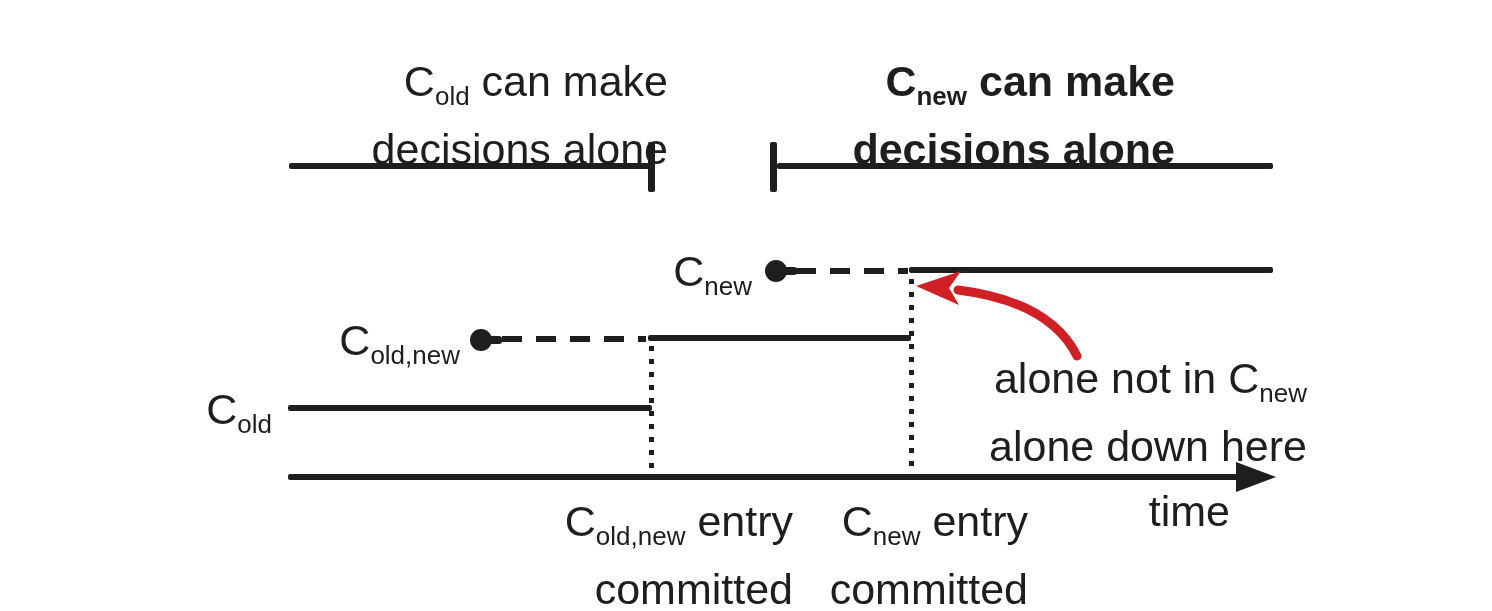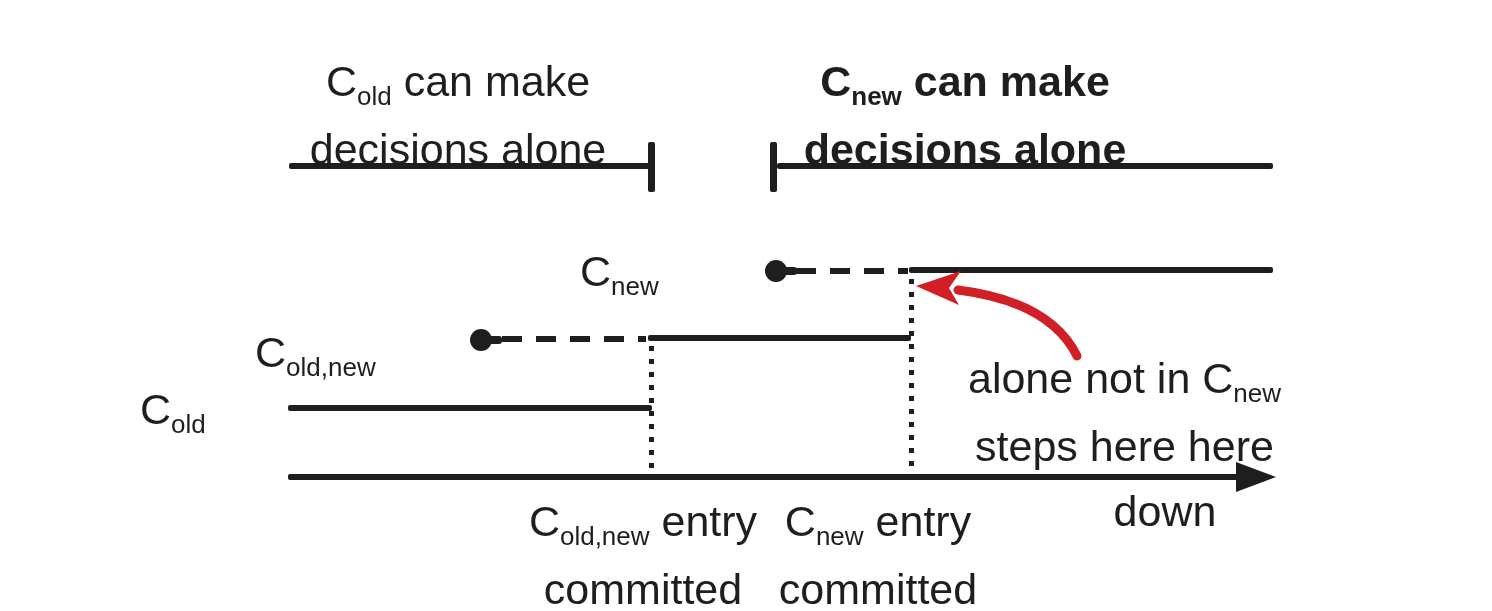--- a/index.html
+++ b/index.html
@@ -16,22 +16,22 @@
     font-family:"Liberation Sans", sans-serif;
     color:var(--ink);
   }
   .lbl{
     position:absolute;
     font-size:43px;
     line-height:53px;
     color:var(--ink);
     white-space:nowrap;
   }
-  .center{text-align:center;}
-  .right{text-align:left;}
+  .center{text-align:right;}
+  .right{text-align:right;}
   .sub{font-size:26px;vertical-align:-9px;letter-spacing:0;}
   .hline{position:absolute;height:6px;background:var(--ink);border-radius:2px;}
   .dashline{
     position:absolute;height:6px;
     background:repeating-linear-gradient(90deg,var(--ink) 0 20px,transparent 20px 34px);
   }
   .dotv{
     position:absolute;width:5px;
     background:repeating-linear-gradient(180deg,var(--ink) 0 5px,transparent 5px 13px);
   }
@@ -63,47 +63,47 @@
     <div>decisions alone</div>
   </div>
   <div class="tick" style="left:770px;top:142px;"></div>
   <div class="hline" style="left:777px;top:163px;width:496px;"></div>
 
   <div class="lbl right" style="left:580px;top:245px;width:172px;"><span>C</span><span class="sub">new</span></div>
   <div class="startdot" style="left:765px;top:260px;"></div>
   <div class="dashline" style="left:796px;top:268px;width:112px;"></div>
   <div class="hline" style="left:909px;top:267px;width:364px;"></div>
 
-  <div class="lbl right" style="left:255px;top:314px;width:205px;margin-top:12px;"><span>C</span><span class="sub">old,new</span></div>
+  <div class="lbl right" style="left:255px;top:314px;width:205px;"><span>C</span><span class="sub">old,new</span></div>
   <div class="startdot" style="left:470px;top:329px;"></div>
   <div class="dashline" style="left:502px;top:336px;width:144px;"></div>
   <div class="hline" style="left:648px;top:335px;width:263px;"></div>
 
   <div class="lbl right" style="left:140px;top:383px;width:132px;"><span>C</span><span class="sub">old</span></div>
   <div class="hline" style="left:288px;top:405px;width:364px;"></div>
 
   <div class="dotv" style="left:649px;top:346px;height:128px;"></div>
   <div class="dotv" style="left:909px;top:279px;height:195px;"></div>
 
   <div class="hline" style="left:288px;top:474px;width:952px;"></div>
   <div class="axis-arrowhead" style="left:1236px;top:462px;"></div>
-  <div class="lbl center" style="left:1100px;top:485px;width:130px;">down</div>
+  <div class="lbl center" style="left:1100px;top:485px;width:130px;">time</div>
 
   <div class="lbl center" style="left:493px;top:495px;width:300px;">
     <div><span>C</span><span class="sub">old,new</span><span> entry</span></div>
     <div>committed</div>
   </div>
   <div class="lbl center" style="left:728px;top:495px;width:300px;">
     <div><span>C</span><span class="sub">new</span><span> entry</span></div>
     <div>committed</div>
   </div>
 
   <svg class="red-arrow-svg" viewBox="890 258 230 120">
     <path d="M 1077 356 C 1060 322 1022 298 958 290" fill="none" stroke="#d02026" stroke-width="9" stroke-linecap="round"></path>
     <polygon points="916,286 961,271 949,288 959,305" fill="#d02026"></polygon>
   </svg>
 
   <div class="lbl center" style="left:942px;top:352px;width:365px;">
     <div><span>alone not in C</span><span class="sub">new</span></div>
-    <div>steps here here</div>
+    <div>alone down here</div>
   </div>
 
 </div>
 
 </body></html>

